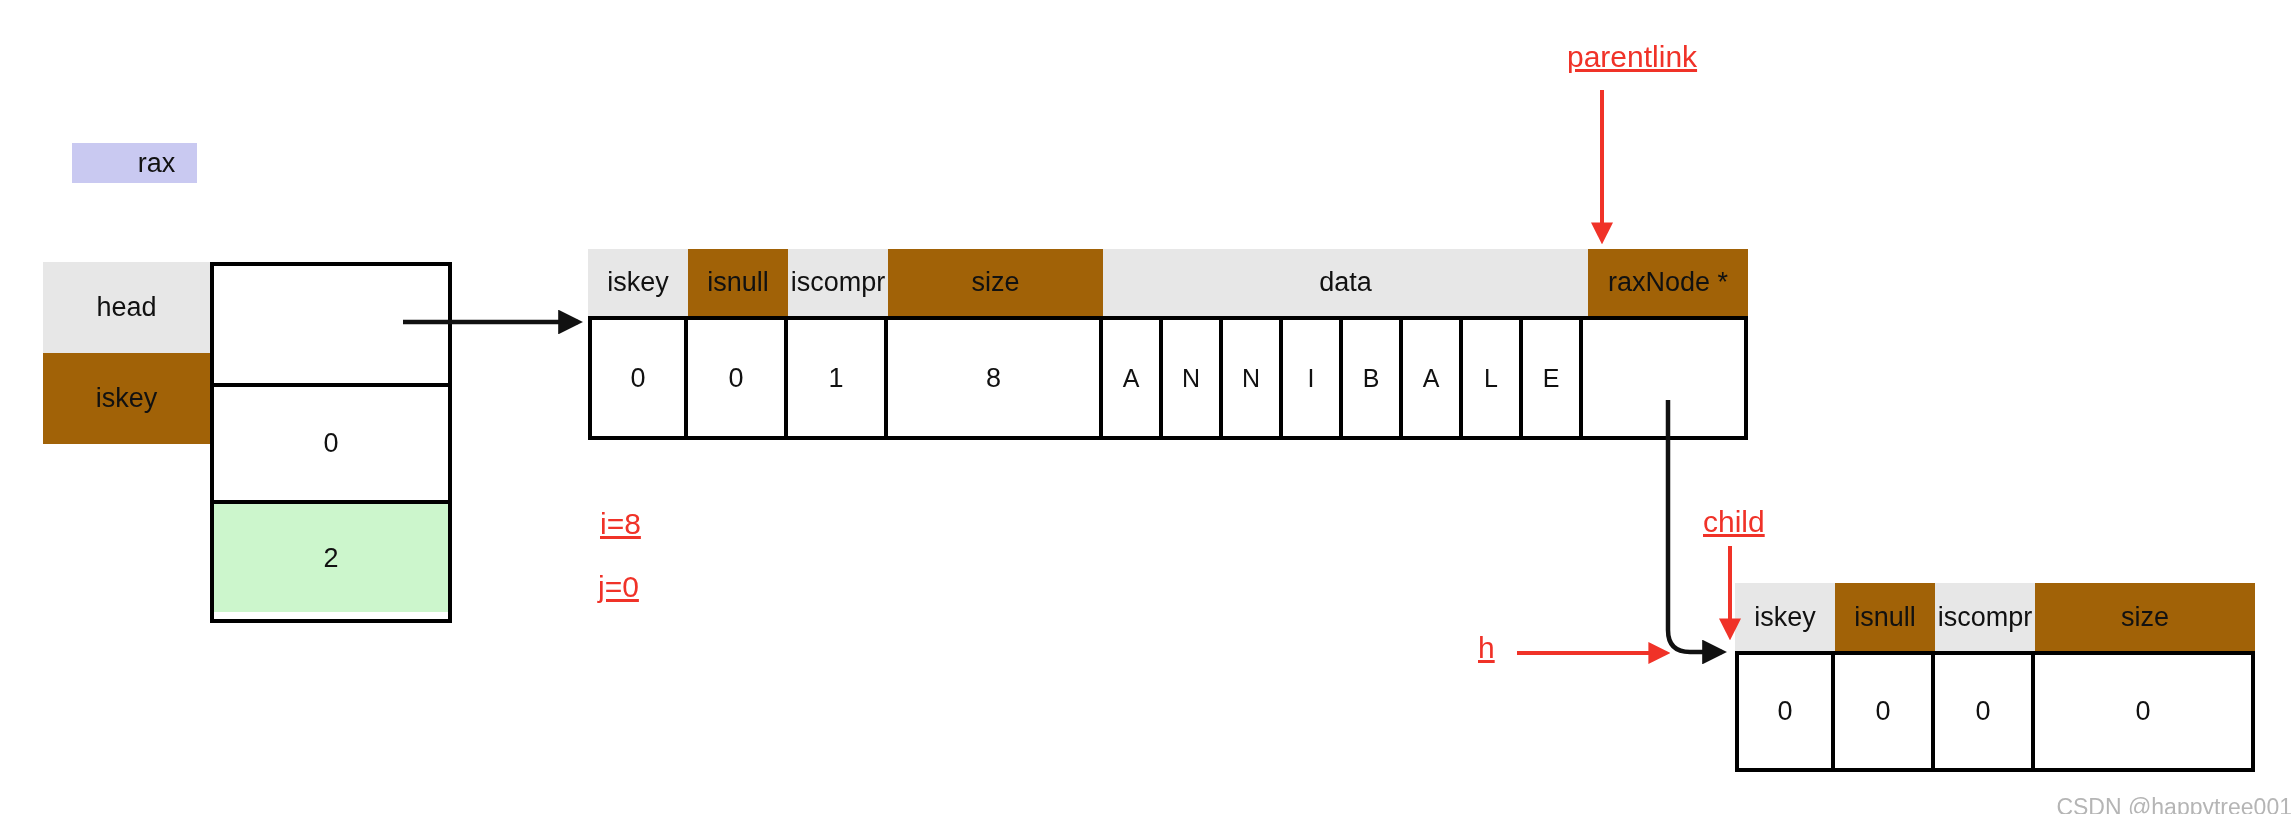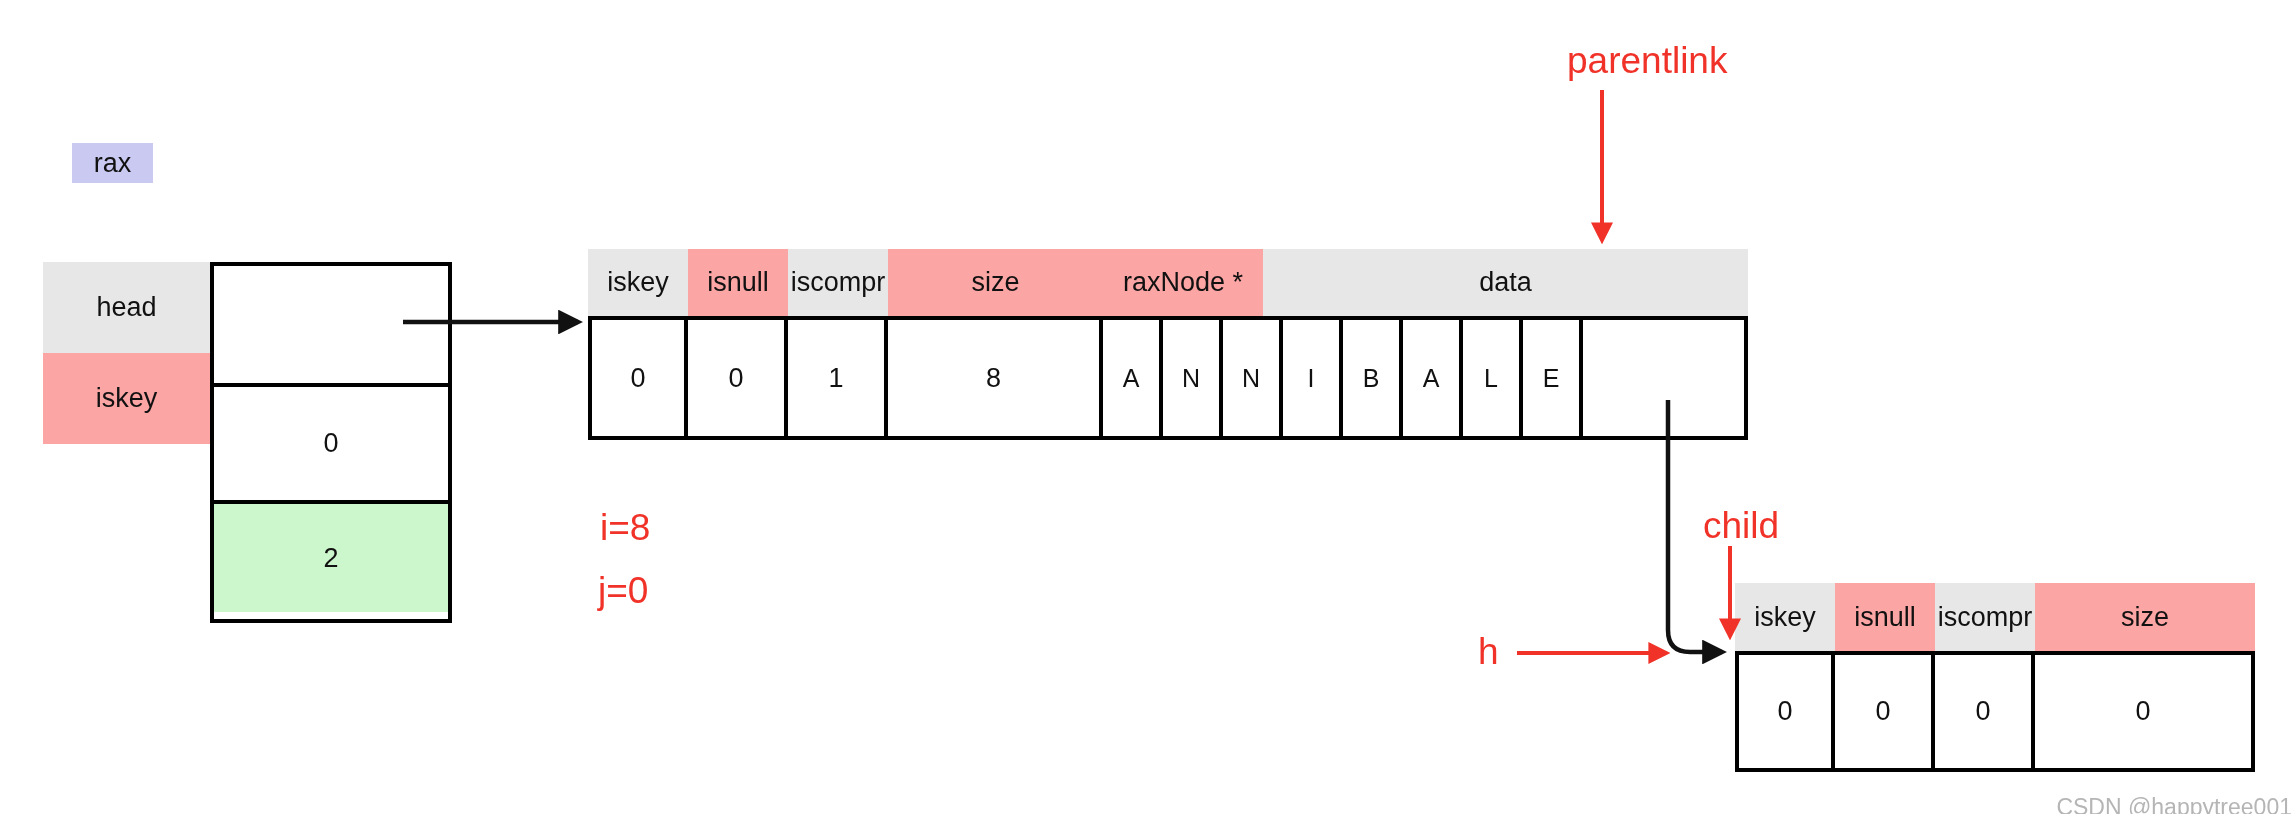--- a/index.html
+++ b/index.html
@@ -10,30 +10,31 @@
     font-family:"Liberation Sans", sans-serif;
     color:#111;
     overflow:hidden;
   }
   
   .rax-chip{
     position:absolute;left:72px;top:143px;width:81px;height:40px;
     background:#c9c9f1;
     display:flex;align-items:center;justify-content:center;
     font-size:27px;
+    padding-left:44px;
   }
   
   .rax-table{position:absolute;left:43px;top:262px;}
   .rax-labels{position:absolute;left:0;top:0;width:167px;}
   .rax-label{
     width:167px;height:91px;display:flex;align-items:center;justify-content:center;
     font-size:27px;
   }
   .bg-gray{background:#e7e7e7;}
-  .bg-sage{background:#fca5a5;}
+  .bg-sage{background:#a16207;}
   .rax-values{
     position:absolute;left:167px;top:0;width:242px;height:361px;
     border:4px solid #000;box-sizing:border-box;background:#fff;
   }
   .rax-value{
     height:117px;display:flex;align-items:center;justify-content:center;
     font-size:27px;box-sizing:border-box;
   }
   .rax-value + .rax-value{border-top:4px solid #000;}
   .bg-green{background:#ccf6cc;}
@@ -63,21 +64,21 @@
   .main-node .hdr-row{height:67px;}
   .main-node .cell-row{height:124px;width:1160px;}
 
   
   .child-node{left:1735px;top:583px;width:520px;}
   .child-node .hdr-row{height:68px;}
   .child-node .cell-row{height:121px;width:520px;}
 
   
   .red-note{
-    position:absolute;color:#f03228;font-size:37px;white-space:nowrap;
+    position:absolute;color:#f03228;font-size:30px;white-space:nowrap;text-decoration:underline;
   }
   
   .watermark{
     position:absolute;right:4px;top:794px;color:#b5b5b5;font-size:23px;
   }
   
   .overlay{position:absolute;left:0;top:0;pointer-events:none;}
 </style>
 </head>
 <body>
@@ -97,22 +98,22 @@
       <div class="rax-value bg-green" style="height:112px">2</div>
     </div>
   </div>
 
   <div class="node main-node">
     <div class="hdr-row">
       <div class="hdr bg-gray" style="width:100px">iskey</div>
       <div class="hdr bg-sage" style="width:100px">isnull</div>
       <div class="hdr bg-gray" style="width:100px">iscompr</div>
       <div class="hdr bg-sage" style="width:215px">size</div>
+      <div class="hdr bg-gray" style="width:485px">data</div>
       <div class="hdr bg-sage" style="width:160px">raxNode *</div>
-      <div class="hdr bg-gray" style="width:485px">data</div>
     </div>
     <div class="cell-row">
       <div class="cell" style="width:96px">0</div>
       <div class="cell" style="width:100px">0</div>
       <div class="cell bg-blue" style="width:100px">1</div>
       <div class="cell bg-green" style="width:215px">8</div>
       <div class="cell letter bg-tan" style="width:60px">A</div>
       <div class="cell letter bg-tan" style="width:60px">N</div>
       <div class="cell letter bg-tan" style="width:60px">N</div>
       <div class="cell letter bg-tan" style="width:60px">I</div>

